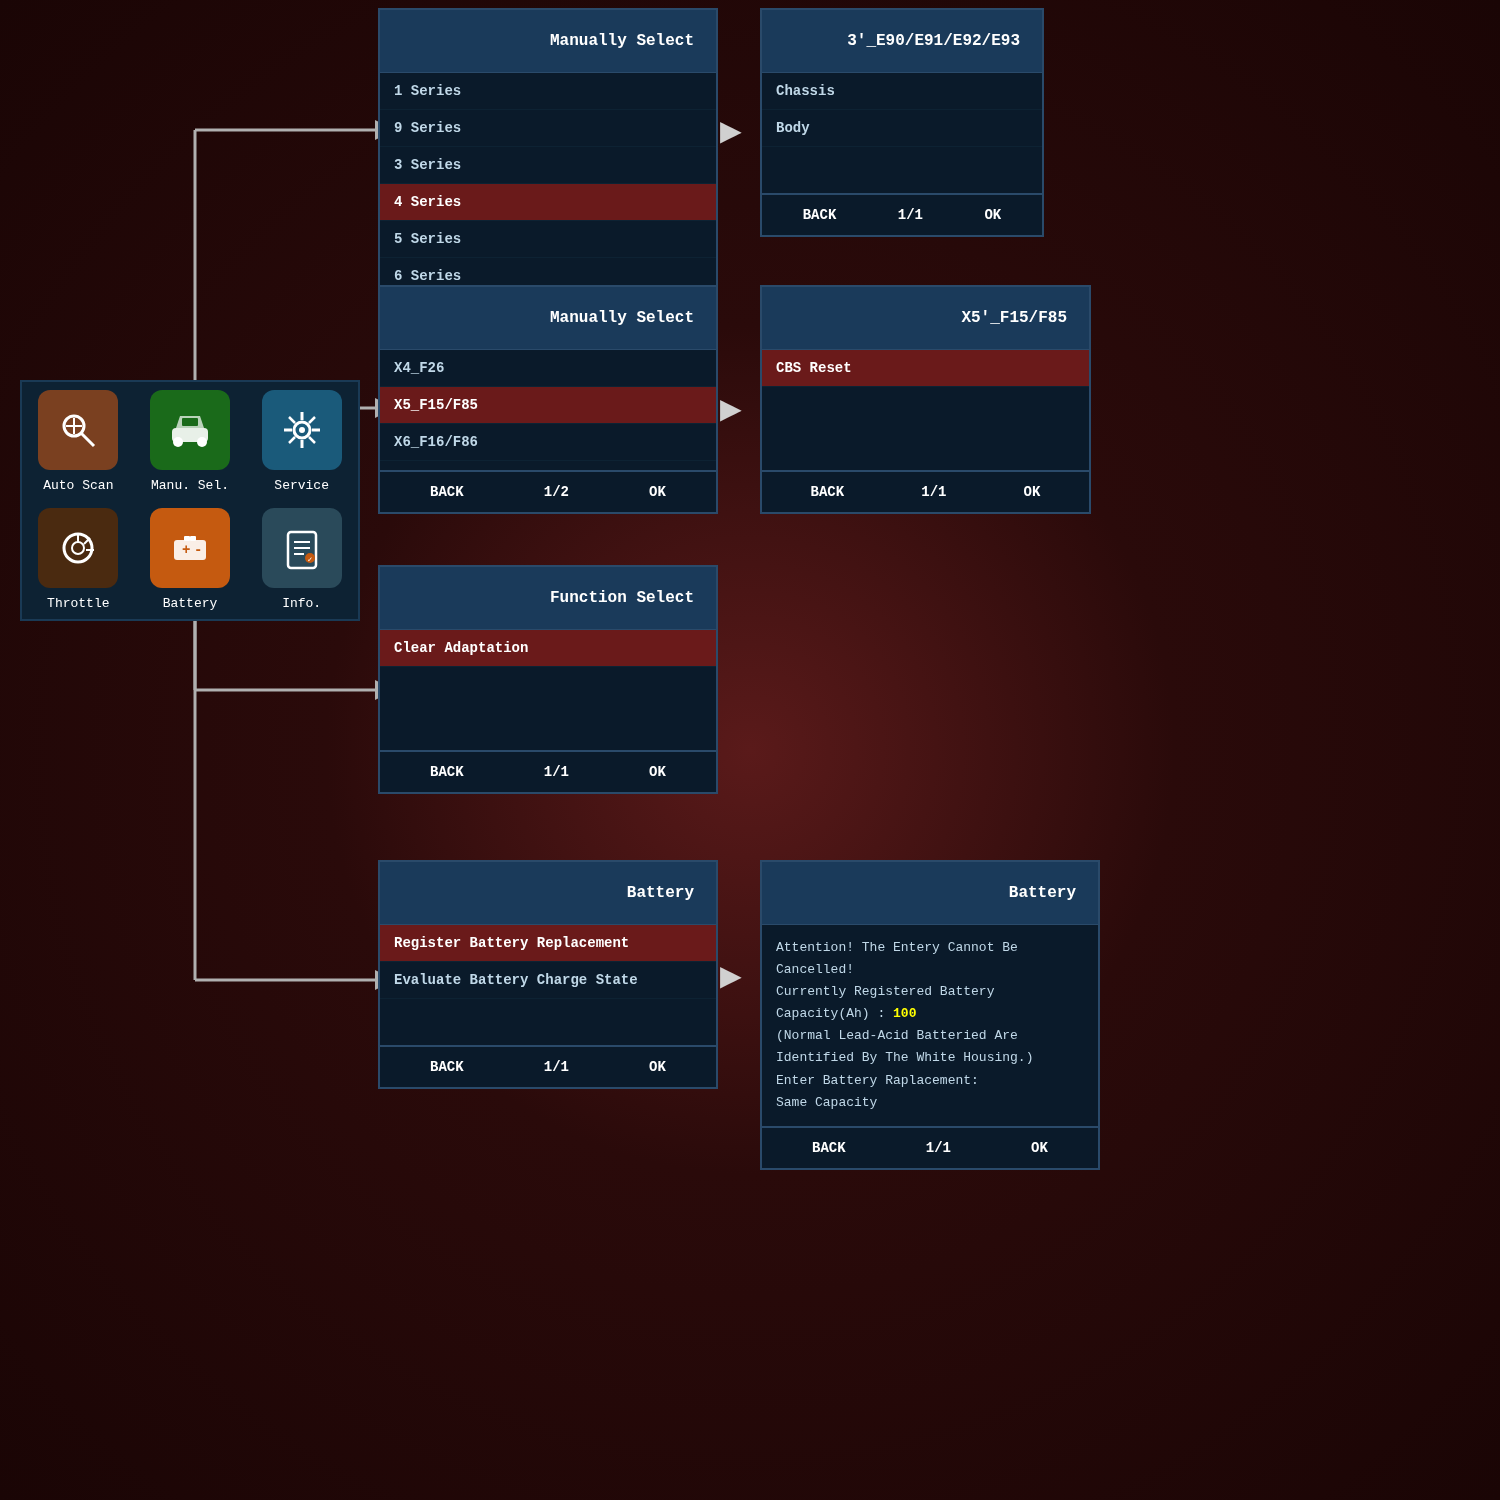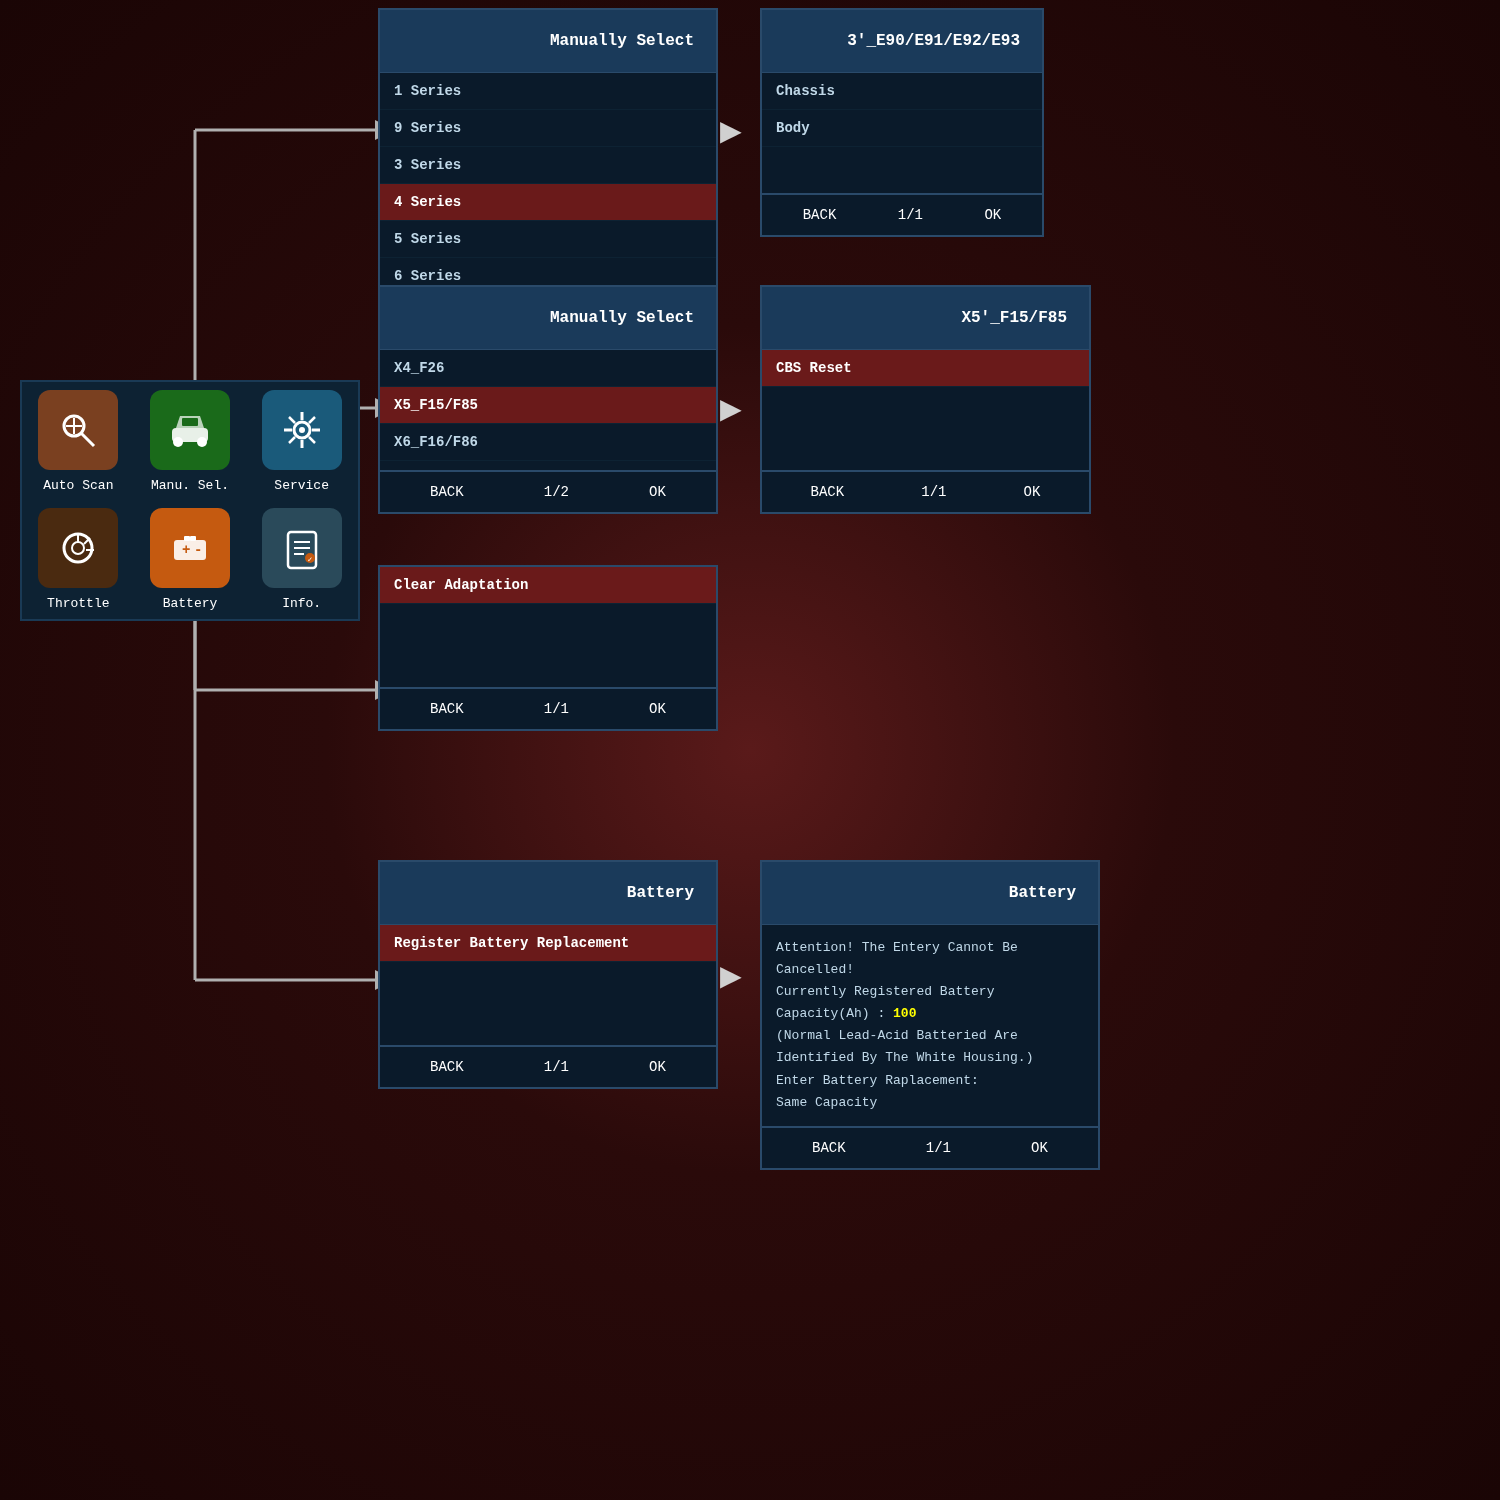--- a/index.html
+++ b/index.html
@@ -91,21 +91,21 @@
       display: flex;
       justify-content: space-around;
       padding: 8px 10px;
       border-top: 2px solid #2a4a6a;
       background: #0a1a2a;
     }
 
     .panel-footer span {
       color: #ffffff;
       font-size: 14px;
-      font-weight: normal;
+      font-weight: bold;
       cursor: pointer;
       padding: 4px 12px;
     }
 
     .panel-content-area {
       min-height: 120px;
       font-weight: bold;
     }
 
     
@@ -296,34 +296,36 @@
     <div class="panel-item selected">CBS Reset</div>
   </div>
   <div class="panel-footer">
     <span>BACK</span>
     <span>1/1</span>
     <span>OK</span>
   </div>
 </div>
 
 <div class="panel" style="left: 378px; top: 565px; width: 340px;">
+  <div class="panel-title">Function Select</div>
   <div class="panel-content-area">
     <div class="panel-item selected">Clear Adaptation</div>
   </div>
   <div class="panel-footer">
     <span>BACK</span>
     <span>1/1</span>
     <span>OK</span>
   </div>
 </div>
 
 <div class="panel" style="left: 378px; top: 860px; width: 340px;">
   <div class="panel-title">Battery</div>
   <div class="panel-content-area">
     <div class="panel-item selected">Register Battery Replacement</div>
+    <div class="panel-item">Evaluate Battery Charge State</div>
   </div>
   <div class="panel-footer">
     <span>BACK</span>
     <span>1/1</span>
     <span>OK</span>
   </div>
 </div>
 
 <div class="arrow" style="left: 720px; top: 960px; font-size: 36px; color: #d0d0d0;">▶</div>
 

